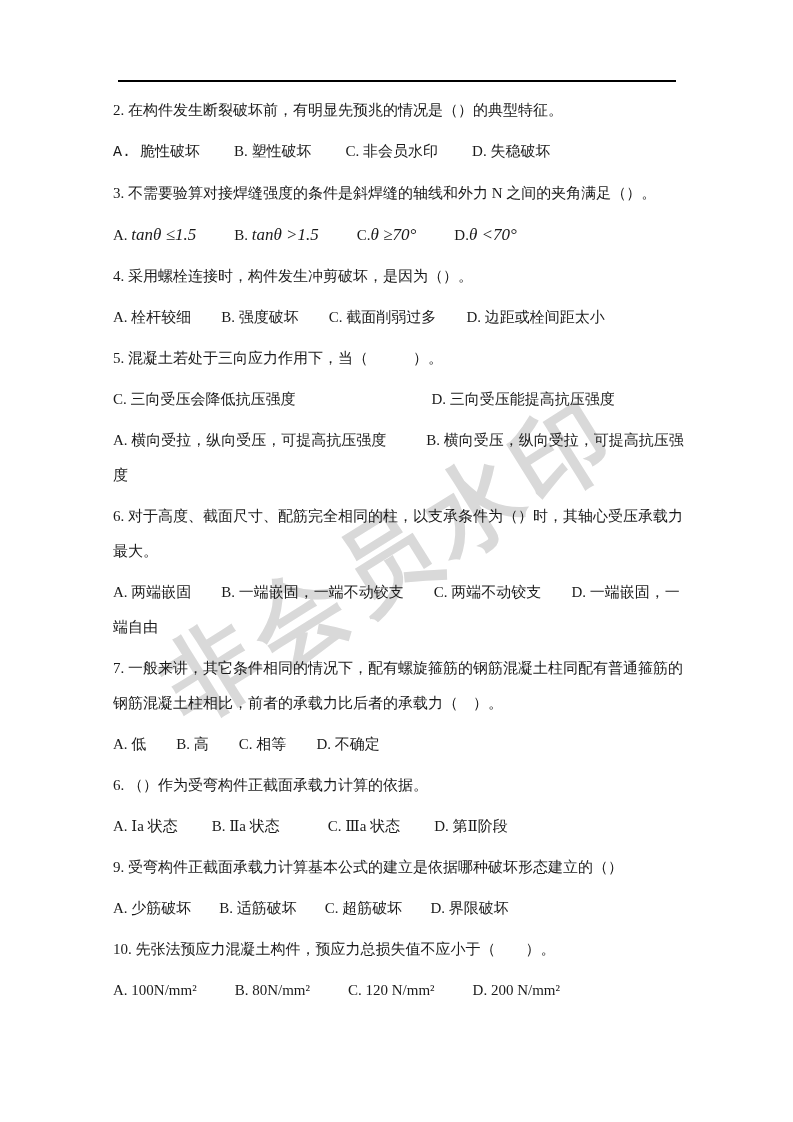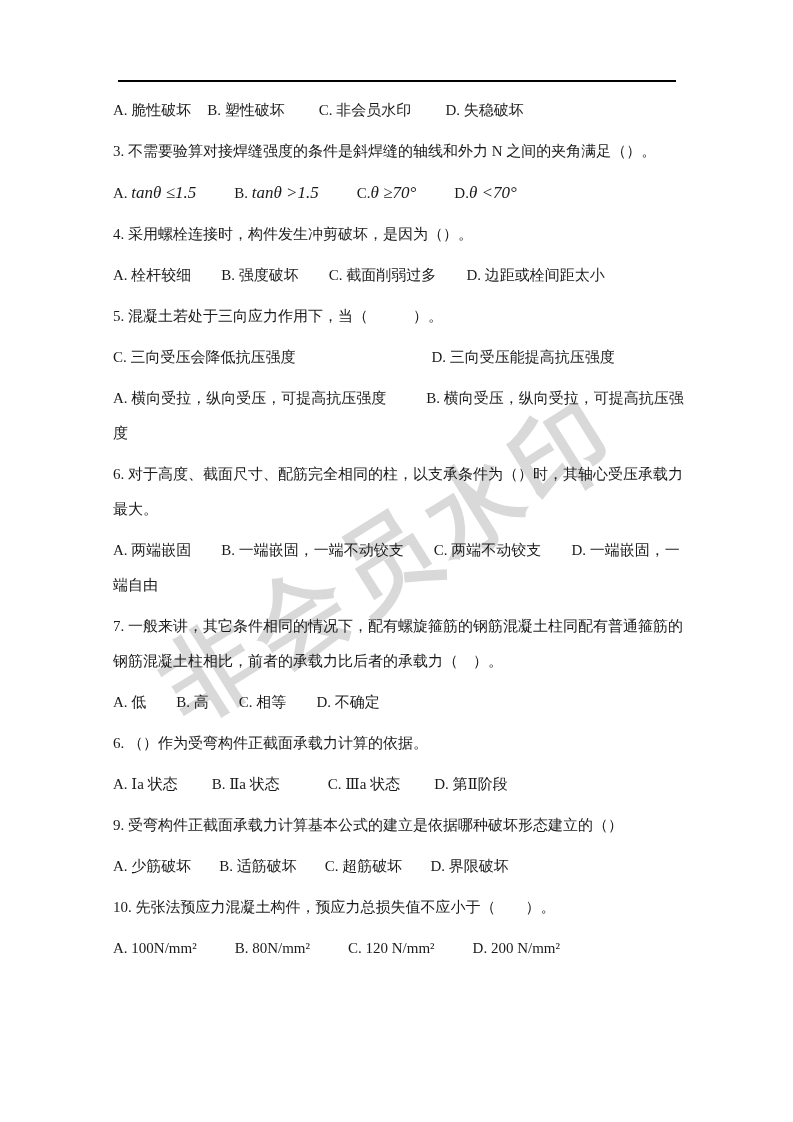--- a/index.html
+++ b/index.html
@@ -40,21 +40,22 @@
   }
 </style>
 </head>
 <body style="background: rgb(255, 255, 255); color: rgb(26, 26, 26);">
 
 <div class="page">
   <div class="watermark" style="color: rgb(217, 217, 217);">非会员水印</div>
   <div class="rule" style="background: rgb(0, 0, 0);"></div>
   <div class="content">
       <section class="question">
-        <p class="line options"><span class="option" style="margin-right: 16px;"><span>A. 脆性破坏</span></span><span class="option" style="margin-right: 34px;"><span>B. 塑性破坏</span></span><span class="option" style="margin-right: 34px;"><span>C. 非会员水印</span></span><span class="option"><span>D. 失稳破坏</span></span></p>
+        <p class="line stem">2. 在构件发生断裂破坏前，有明显先预兆的情况是（）的典型特征。</p>
+        <p class="line options"><span class="option" style="margin-right: 34px; font-family: Liberation Mono, monospace;"><span>A. 脆性破坏</span></span><span class="option" style="margin-right: 34px;"><span>B. 塑性破坏</span></span><span class="option" style="margin-right: 34px;"><span>C. 非会员水印</span></span><span class="option"><span>D. 失稳破坏</span></span></p>
       </section>
       <section class="question">
         <p class="line stem">3. 不需要验算对接焊缝强度的条件是斜焊缝的轴线和外力 N 之间的夹角满足（）。</p>
         <p class="line options"><span class="option" style="margin-right: 38px;"><span>A. </span><span class="math">tanθ ≤1.5</span></span><span class="option" style="margin-right: 38px;"><span>B. </span><span class="math">tanθ &gt;1.5</span></span><span class="option" style="margin-right: 38px;"><span>C.</span><span class="math">θ ≥70°</span></span><span class="option"><span>D.</span><span class="math">θ &lt;70°</span></span></p>
       </section>
       <section class="question">
         <p class="line stem">4. 采用螺栓连接时，构件发生冲剪破坏，是因为（）。</p>
         <p class="line options"><span class="option" style="margin-right: 30px;"><span>A. 栓杆较细</span></span><span class="option" style="margin-right: 30px;"><span>B. 强度破坏</span></span><span class="option" style="margin-right: 30px;"><span>C. 截面削弱过多</span></span><span class="option"><span>D. 边距或栓间距太小</span></span></p>
       </section>
       <section class="question">

